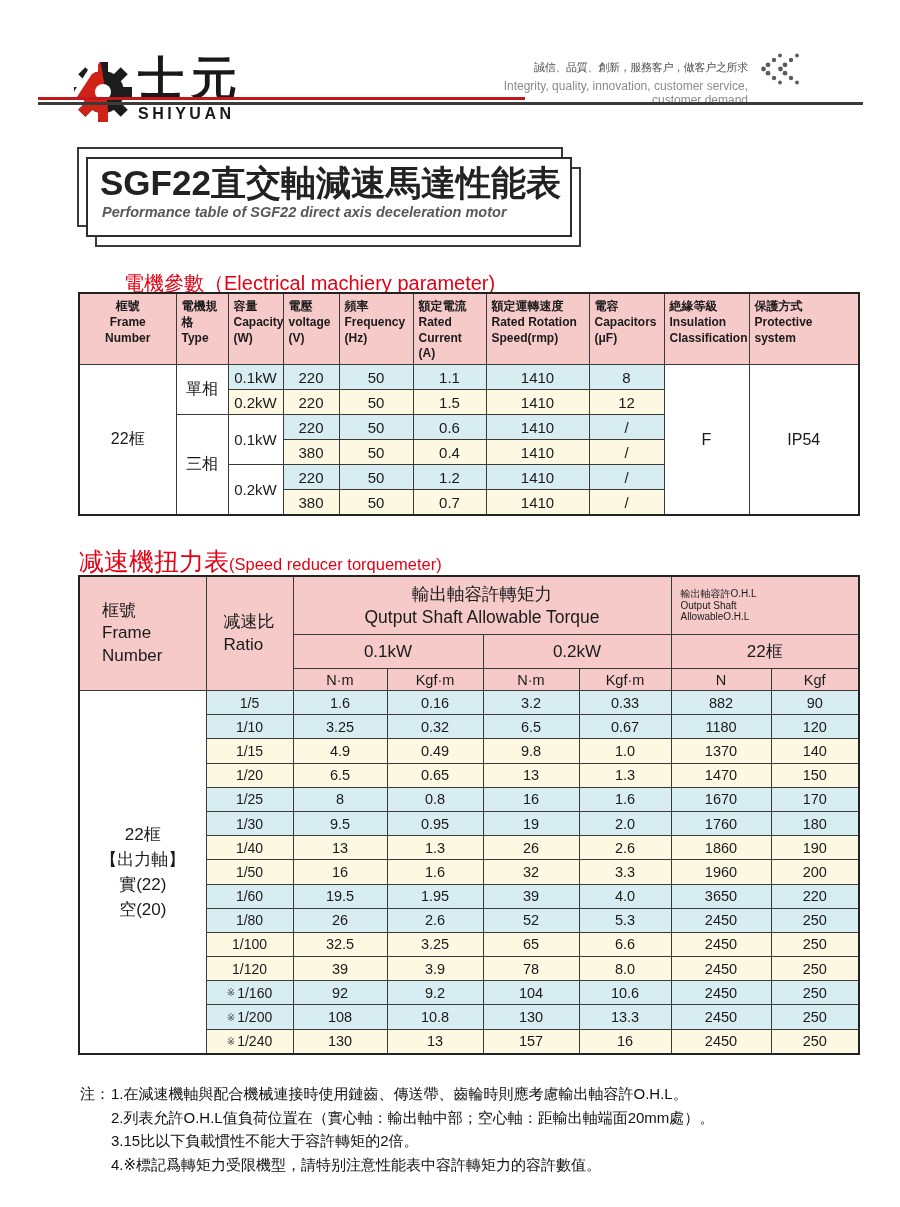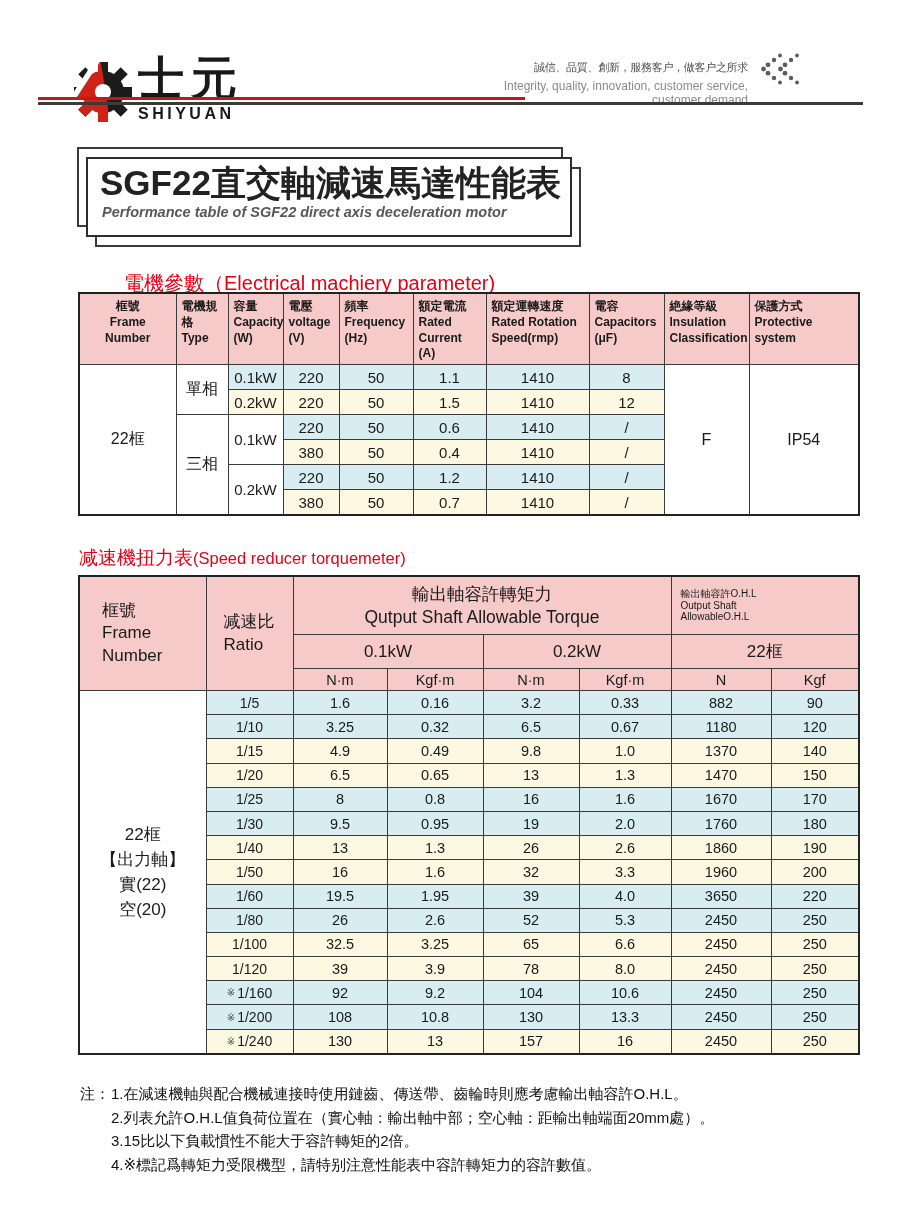--- a/index.html
+++ b/index.html
@@ -24,21 +24,21 @@
   .title-wrap::before{content:"";position:absolute;left:-9px;top:-10px;width:482px;height:76px;border:2px solid #3a3a3a;z-index:-1;}
   .title-wrap::after{content:"";position:absolute;left:9px;top:10px;width:482px;height:76px;border:2px solid #3a3a3a;z-index:-1;}
   .title-box{position:relative;width:482px;height:76px;border:2px solid #2d2d2d;background:#fff;box-sizing:content-box;}
   .title-main{font-size:35px;font-weight:bold;letter-spacing:0px;color:#222;margin:4px 0 0 12px;line-height:40px;}
   .title-sub{font-size:14.5px;font-weight:bold;font-style:italic;color:#585858;margin:1px 0 16px 14px;}
 
   
   .sec-heading{position:absolute;left:79px;font-weight:normal;}
   .sec1{top:270px;font-size:20px;color:#e60013;margin-left:45px;}
   .sec2{top:545px;color:#e60013;}
-  .sec2 .cjk{font-size:19px;}
+  .sec2 .cjk{font-size:25px;}
   .sec2 .en{font-size:16.5px;margin-top:17px;}
 
   
   table{border-collapse:collapse;table-layout:fixed;position:absolute;background:#fff;}
   th,td{border:1px solid #3a3a3a;overflow:hidden;padding:0;}
   th{background:#f7caca;font-weight:bold;vertical-align:top;text-align:left;}
   td{text-align:center;vertical-align:middle;}
   .bg-blue{background:#d8edf2;}
   .bg-cream{background:#fcf8e2;}
   .bg-white{background:#ffffff;}

